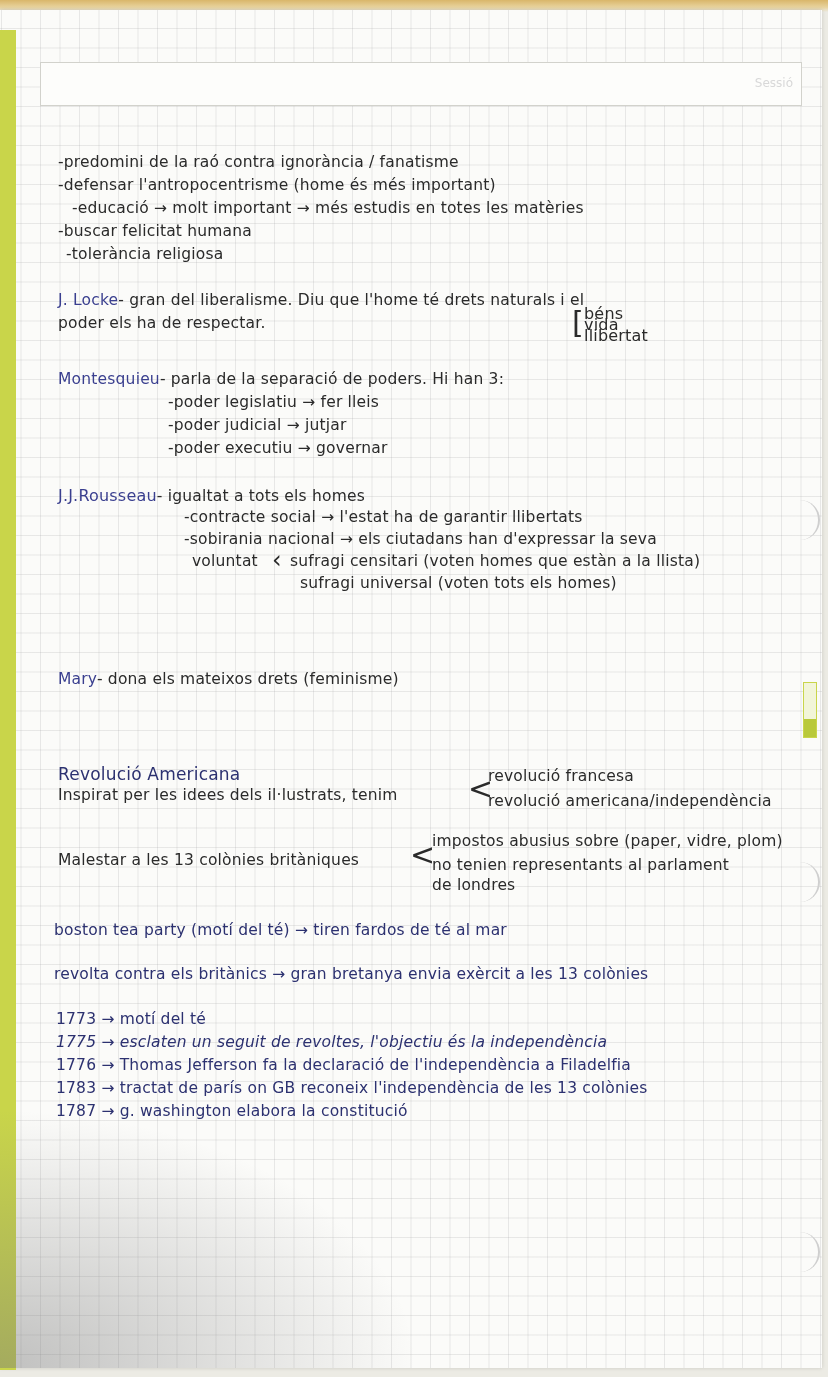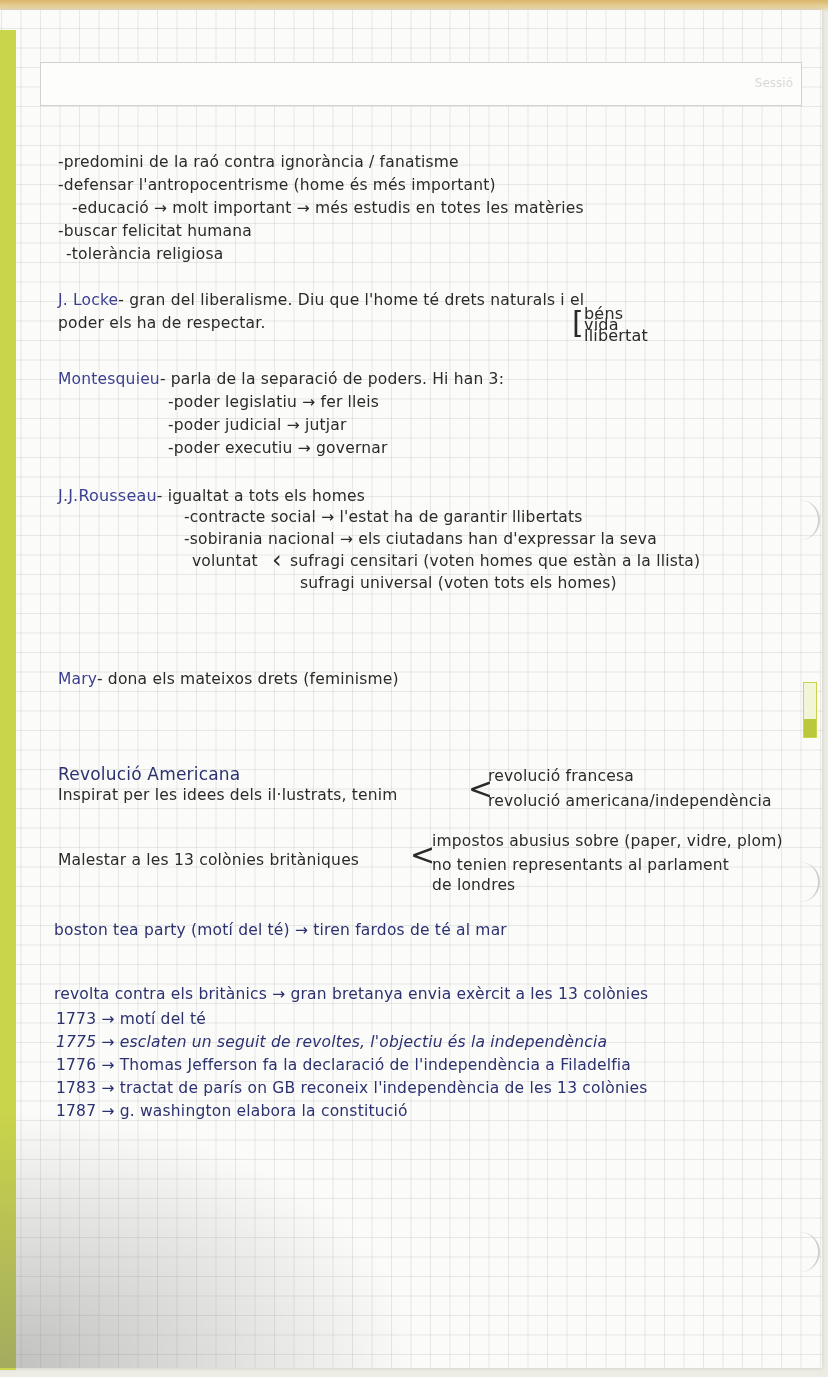--- a/index.html
+++ b/index.html
@@ -118,21 +118,21 @@
     <div class="hw" style="left:488px; top:757px;">revolució francesa</div>
     <div class="hw" style="left:488px; top:782px;">revolució americana/independència</div>
 
     <div class="hw" style="left:58px; top:841px;">Malestar a les 13 colònies britàniques</div>
     <div class="brace" style="left:410px; top:830px; font-size:30px;">&lt;</div>
     <div class="hw" style="left:432px; top:822px;">impostos abusius sobre (paper, vidre, plom)</div>
     <div class="hw" style="left:432px; top:846px;">no tenien representants al parlament</div>
     <div class="hw" style="left:432px; top:866px;">de londres</div>
 
     <div class="hw navy" style="left:54px; top:911px;">boston tea party (motí del té) → tiren fardos de té al mar</div>
-    <div class="hw navy" style="left:54px; top:955px;margin-top:20px;">revolta contra els britànics → gran bretanya envia exèrcit a les 13 colònies</div>
+    <div class="hw navy" style="left:54px; top:955px;">revolta contra els britànics → gran bretanya envia exèrcit a les 13 colònies</div>
 
     <div>
       <div class="hw navy" style="left:56px; top:1000px;">
         <span>1773</span> → <span>motí del té</span>
       </div>
       <div class="hw navy" style="left:56px; top:1023px;font-style:italic;">
         <span>1775</span> → <span>esclaten un seguit de revoltes, l'objectiu és la independència</span>
       </div>
       <div class="hw navy" style="left:56px; top:1046px;">
         <span>1776</span> → <span>Thomas Jefferson fa la declaració de l'independència a Filadelfia</span>

